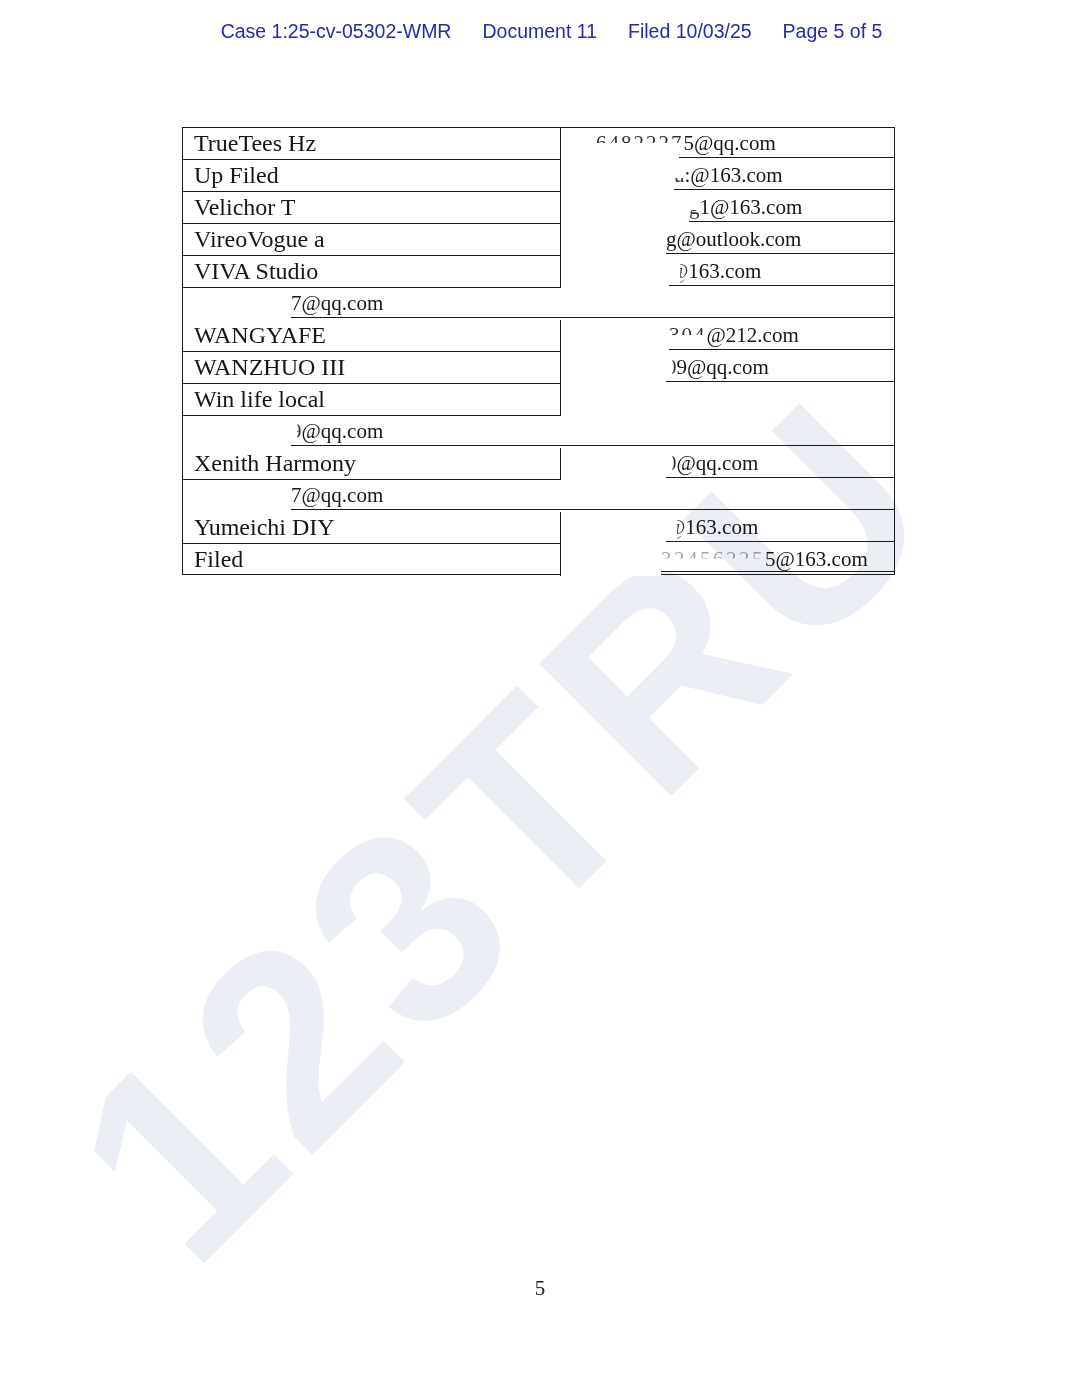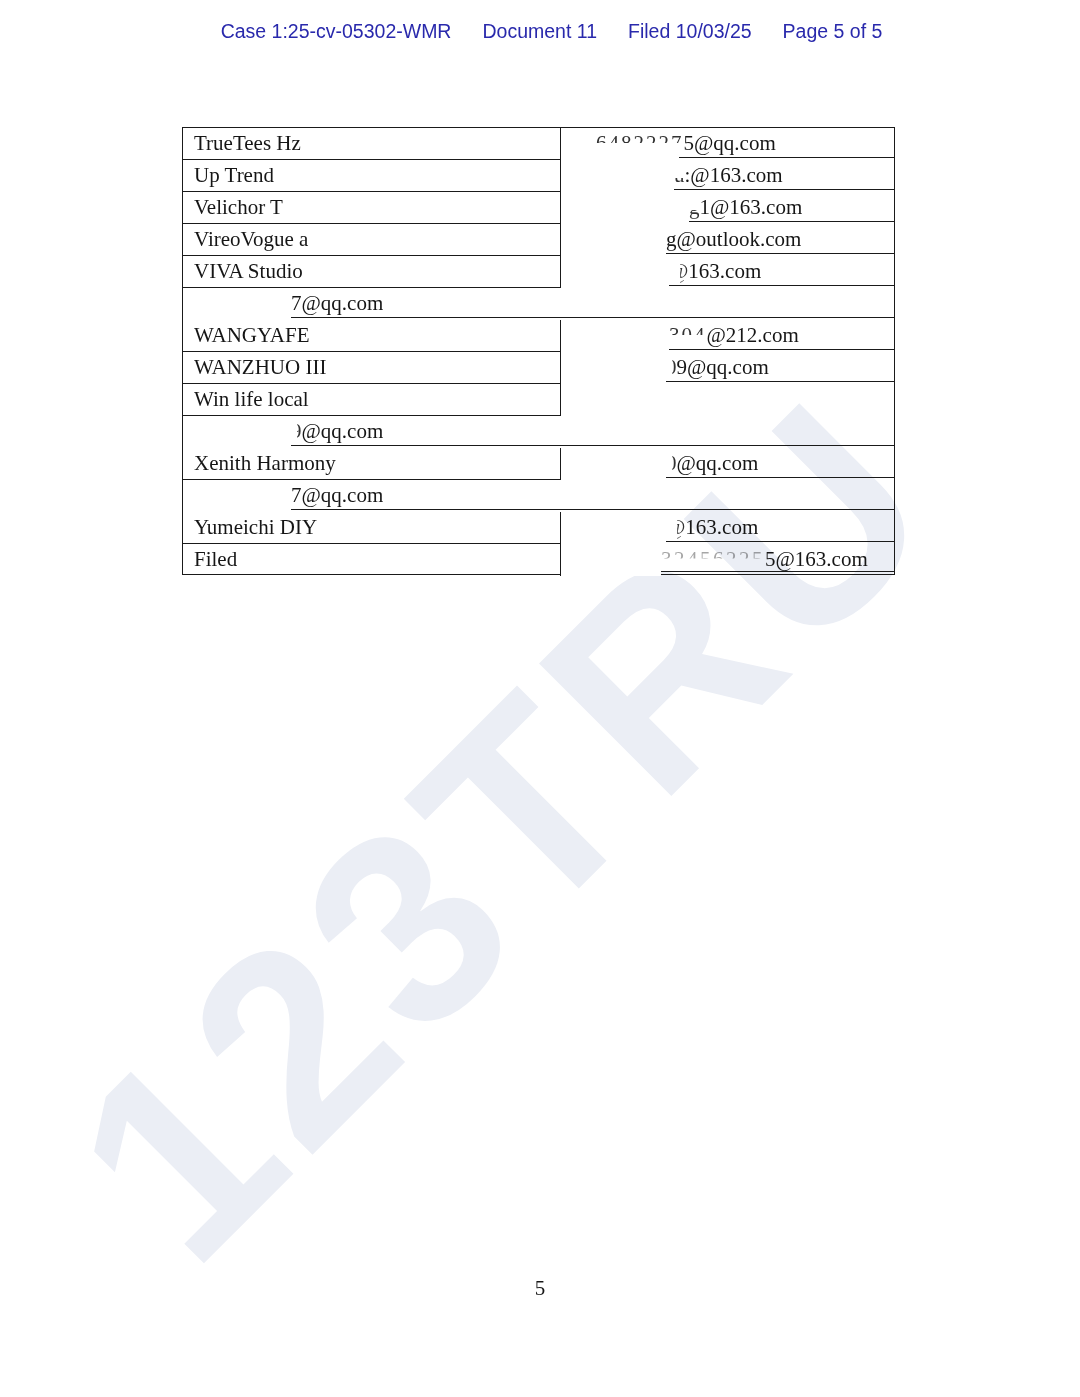--- a/index.html
+++ b/index.html
@@ -51,21 +51,21 @@
   .cell{position:relative;box-sizing:border-box;}
   .name-cell{
     width:378px;
     border-right:1.5px solid #1a1a1a;
     border-bottom:1.4px solid #1a1a1a;
   }
   .trow:last-child .name-cell{border-bottom:none;}
   .name-text{
     position:absolute;left:11px;top:0;
     line-height:31px;
-    font-size:21px;
+    font-size:24px;
     white-space:nowrap;
   }
   .email-cell{flex:1;}
   .redact{
     position:absolute;left:0;top:0;bottom:0;
     background:#ffffff;
     z-index:1;
   }
   .email-line{
     position:absolute;
@@ -117,21 +117,21 @@
     </div>
     <div class="cell email-cell">
       <div class="redact" style="width: 118px;"></div>
       <div class="email-line" style="left: 118px;"></div>
       <div class="email-content" style="padding-left: 35px;"><span class="ghost ghost-top">6482227</span><span class="vis">5@qq.com</span></div>
     </div>
   </div>
 
   <div class="trow">
     <div class="cell name-cell">
-      <span class="name-text">Up Trend</span>
+      <span class="name-text">Up Filed</span>
     </div>
     <div class="cell email-cell">
       <div class="redact" style="width: 113px;"></div>
       <div class="email-line" style="left: 113px;"></div>
       <div class="email-content" style="padding-left: 113px;"><span class="ghost ghost-bottom">u</span><span class="vis">:@163.com</span></div>
     </div>
   </div>
 
   <div class="trow">
     <div class="cell name-cell">

